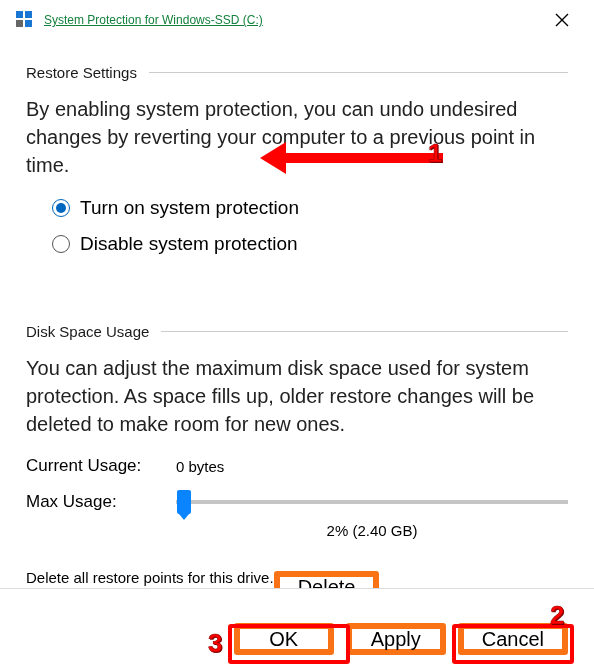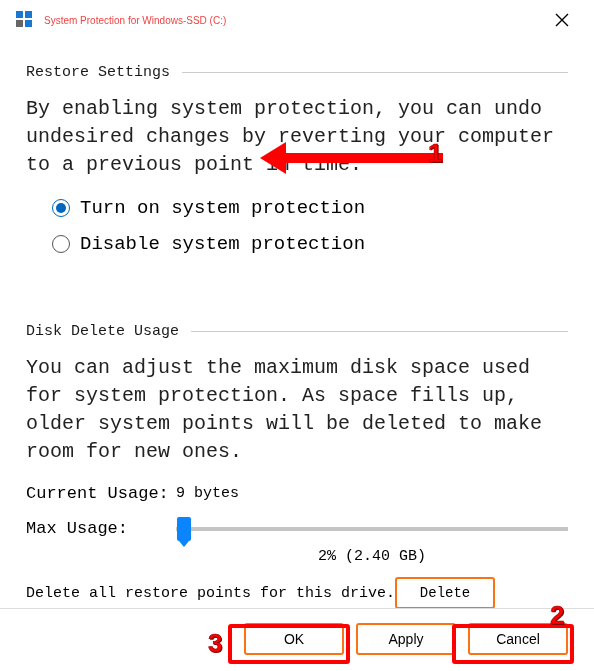--- a/index.html
+++ b/index.html
@@ -23,28 +23,28 @@
   .title-icon {
     width: 18px; height: 18px;
     margin-right: 10px;
     position: relative;
   }
   .title-icon .sq { position:absolute; width:7px; height:7px; }
   .title-icon .a { left:0; top:0; background:#1976d2; }
   .title-icon .b { left:9px; top:0; background:#1976d2; }
   .title-icon .c { left:0; top:9px; background:#666; }
   .title-icon .d { left:9px; top:9px; background:#1976d2; }
-  .title-text { flex:1; font-size:10px; color:#ef4444; }
+  .title-text { flex:1; font-size:12px; color:#15803d;text-decoration:underline; }
   .close-btn {
     width: 40px; height: 32px;
     display:flex; align-items:center; justify-content:center;
     font-size: 16px; color:#000;
     cursor: pointer;
   }
-  .content { padding: 10px 26px 16px 26px; font-family: Liberation Mono, monospace; }
+  .content { padding: 10px 26px 16px 26px; }
   .section-header {
     display:flex; align-items:center;
     margin-top: 14px;
     margin-bottom: 14px;
   }
   .section-header .label {
     color:#1a1a1a;
     font-size: 15px;
     margin-right: 12px;
     white-space: nowrap;
@@ -101,26 +101,27 @@
   .slider-label {
     text-align:center; font-size:15px; margin-top:10px; margin-bottom:12px;
     padding-left:150px;
   }
   .delete-row {
     display:flex; align-items:center; justify-content:flex-start;
     margin-top: 10px;
   }
   .btn {
     min-width: 100px; height: 32px;
-    background:#fff; border:2px solid #f97316;
+    background:#fff; border:6px solid #f97316;
     border-radius:3px;
-    font-size:14px;
+    font-size:20px;
     display:inline-flex; align-items:center; justify-content:center;
     cursor:pointer;
     padding: 0 18px;
+    margin-top: 20px;
   }
   .footer {
     position:absolute; left:0; right:0; bottom:0;
     border-top:1px solid #ddd;
     padding: 14px 26px 16px 41px;
     display:flex; justify-content:flex-end; gap:12px;
     background:#fff;
   }
   
   .anno { position:absolute; pointer-events:none; }
@@ -170,29 +171,29 @@
   </div>
 
   <div class="radio-row">
     <div class="radio"></div>
     <div class="radio-label">Disable system protection</div>
   </div>
 
   <div style="height:40px"></div>
 
   <div class="section-header">
-    <div class="label">Disk Delete Usage</div>
+    <div class="label">Disk Space Usage</div>
     <div class="rule"></div>
   </div>
 
-  <div class="desc">You can adjust the maximum disk space used for system protection. As space fills up, older system points will be deleted to make room for new ones.</div>
+  <div class="desc">You can adjust the maximum disk space used for system protection. As space fills up, older restore changes will be deleted to make room for new ones.</div>
 
   <div class="kv-row">
     <div class="kv-key">Current Usage:</div>
-    <div class="kv-val">9 bytes</div>
+    <div class="kv-val">0 bytes</div>
   </div>
 
   <div class="slider-row">
     <div class="kv-key">Max Usage:</div>
     <div class="slider-track">
       <div class="slider-thumb"></div>
     </div>
   </div>
 
   <div class="slider-label">2% (2.40 GB)</div>

